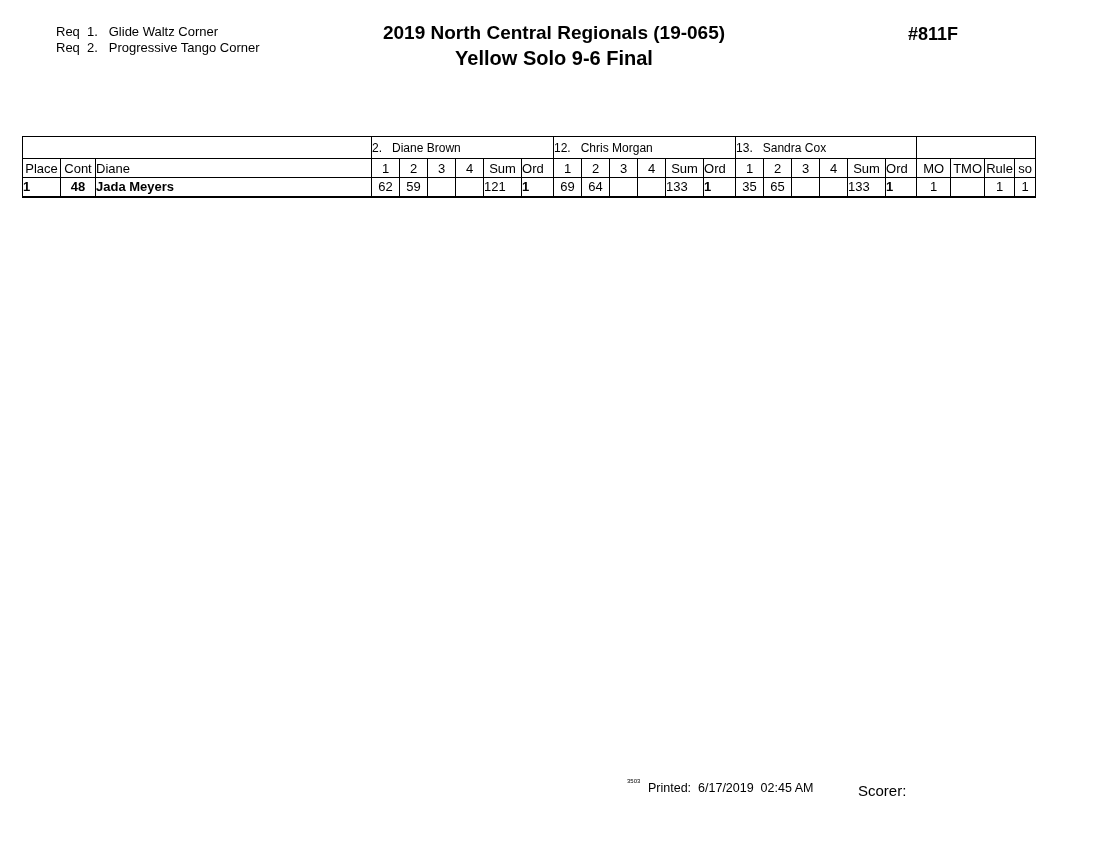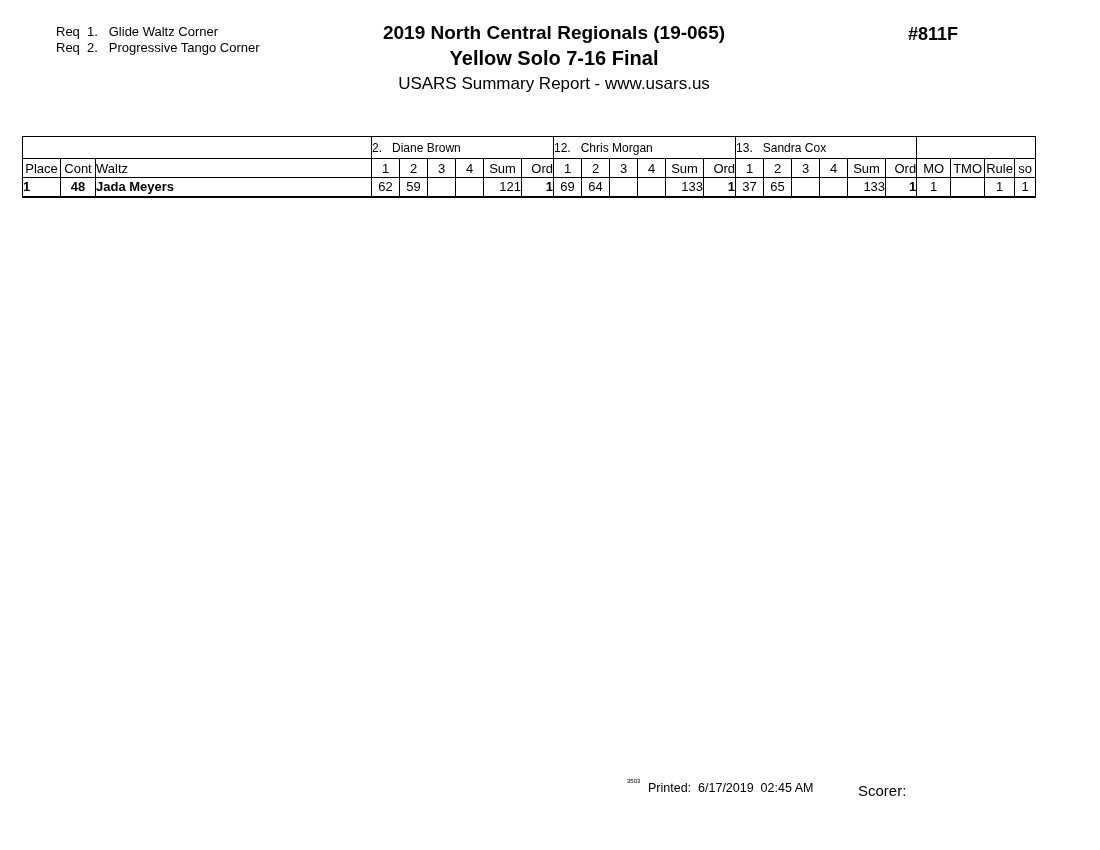--- a/index.html
+++ b/index.html
@@ -55,22 +55,22 @@
   td.nob { border: none; }
   td.judge-name {
     font-size: 12px;
     text-align: left;
     padding-left: 4px;
     white-space: pre;
   }
   .ctr { text-align: center; }
   .lft { text-align: left; padding-left: 6px; }
   .mark { text-align: center; padding-left: 3px; }
-  .sum { text-align: right; padding-right: 3px; }
-  td.ord { border-left: 3px solid #000; border-right: 3px solid #000; text-align: right; }
+  .sum { text-align: left; padding-right: 3px; }
+  td.ord { border-left: 3px solid #000; border-right: 3px solid #000; text-align: left; }
   tr.data-row td { border-bottom: 2px solid #000; }
   tr.data-row .b { font-weight: bold; }
 
   
   .print-code {
     position: absolute; left: 627px; top: 778px;
     font-size: 6px; letter-spacing: 0px;
   }
   .printed-line {
     position: absolute; left: 648px; top: 781px;
@@ -86,22 +86,21 @@
 
 <div>
 
   <div class="req-block">
     <div class="pre">Req  1.   Glide Waltz Corner</div>
     <div class="pre">Req  2.   Progressive Tango Corner</div>
   </div>
 
   <div class="event-header">
     <div class="event-title">2019 North Central Regionals (19-065)</div>
-    <div class="event-class">Yellow Solo 7-16 Final</div>
-    <div class="report-title">USARS Summary Report - www.usars.us</div>
+    <div class="event-class">Yellow Solo 9-6 Final</div>
   </div>
 
   <div class="event-number">#811F</div>
 
   <div class="results-wrap">
     <table class="results">
       <colgroup>
         <col style="width:38px">
           <col style="width:35px">
           <col style="width:276px">
@@ -134,21 +133,21 @@
         <td class="nob" colspan="3"></td>
         <td class="judge-name" colspan="6">2.   Diane Brown</td>
         <td class="judge-name" colspan="6">12.   Chris Morgan</td>
         <td class="judge-name" colspan="6">13.   Sandra Cox</td>
         <td class="nob" colspan="4"></td>
       </tr>
 
       <tr>
         <td class="ctr">Place</td>
         <td class="ctr">Cont</td>
-        <td class="lft">Waltz</td>
+        <td class="lft">Diane</td>
 
         <td class="ctr">1</td>
         <td class="ctr">2</td>
         <td class="ctr">3</td>
         <td class="ctr">4</td>
         <td class="ctr">Sum</td>
         <td class="ord">Ord</td>
 
         <td class="ctr">1</td>
         <td class="ctr">2</td>
@@ -182,21 +181,21 @@
         <td class="sum">121</td>
         <td class="ord b">1</td>
 
         <td class="mark">69</td>
         <td class="mark">64</td>
         <td class="mark"></td>
         <td class="mark"></td>
         <td class="sum">133</td>
         <td class="ord b">1</td>
 
-        <td class="mark">37</td>
+        <td class="mark">35</td>
         <td class="mark">65</td>
         <td class="mark"></td>
         <td class="mark"></td>
         <td class="sum">133</td>
         <td class="ord b">1</td>
 
         <td class="ctr">1</td>
         <td class="ctr"></td>
         <td class="ctr">1</td>
         <td class="ctr">1</td>

